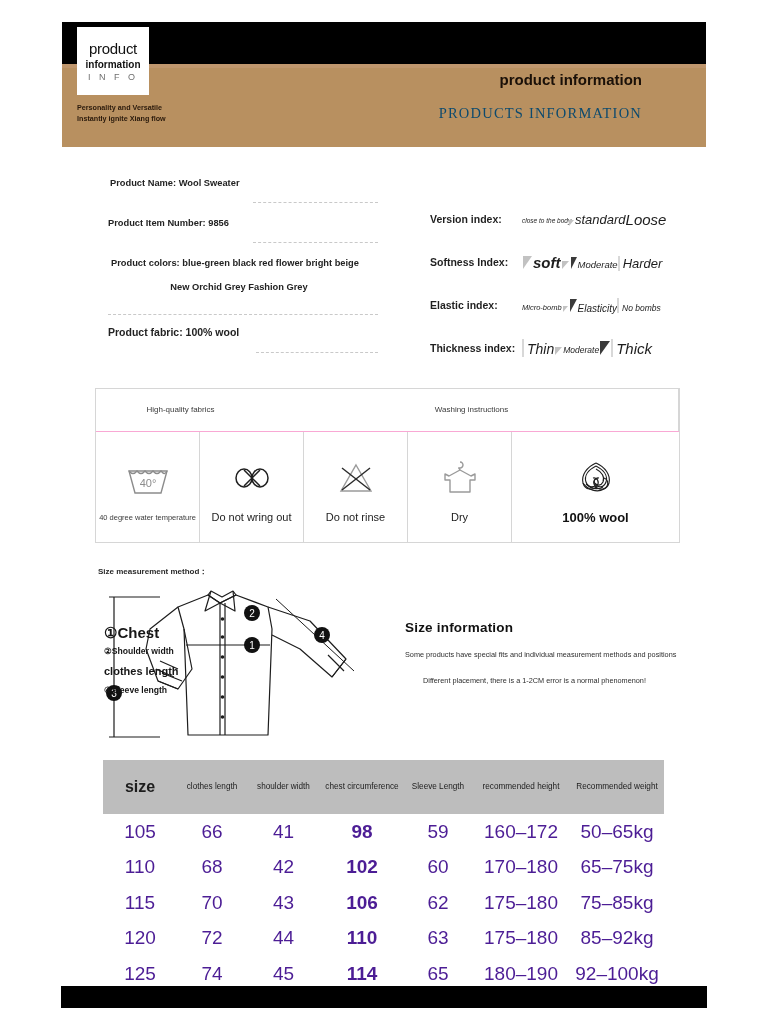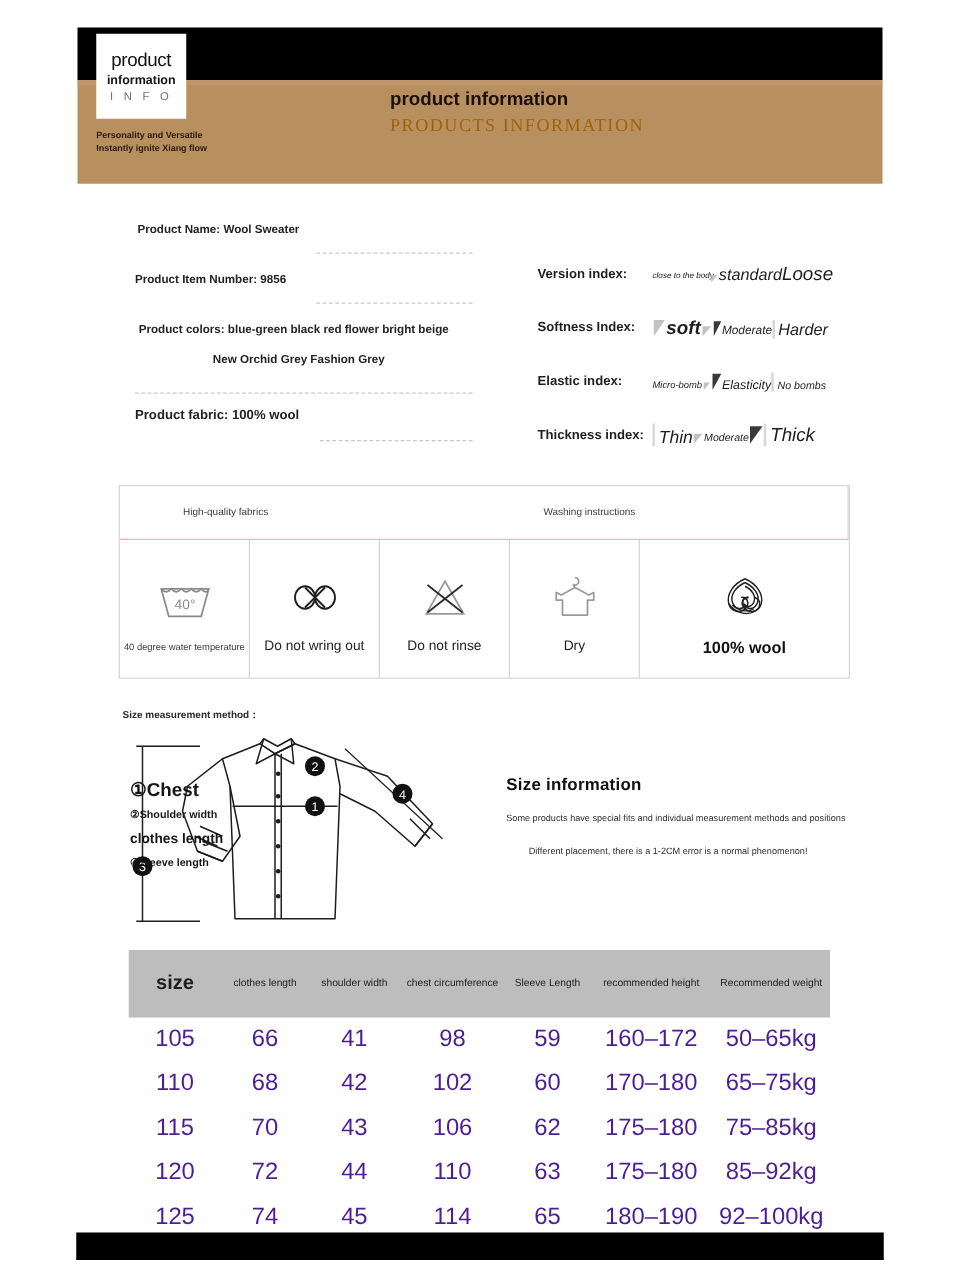--- a/index.html
+++ b/index.html
@@ -19,24 +19,24 @@
   .hdr-tan{position:absolute;left:0;top:42px;width:644px;height:83px;background:#b89060;}
   .hdr-tan:before{content:"";position:absolute;left:0;top:0;width:100%;height:4px;
     background:#c59b78;opacity:.55;}
   .logo-card{position:absolute;left:15px;top:5px;width:72px;height:68px;background:#ffffff;
     display:flex;flex-direction:column;align-items:center;justify-content:center;z-index:4;}
   .logo-l1{font-size:15px;font-weight:normal;letter-spacing:-.3px;line-height:1;color:#111;}
   .logo-l2{font-size:10px;font-weight:bold;line-height:1;margin-top:4px;color:#111;}
   .logo-l3{font-size:9px;letter-spacing:3px;line-height:1;margin-top:3px;color:#6f6f6f;}
   .tagline{position:absolute;left:15px;top:80px;width:120px;z-index:4;color:#2a1a0c;}
   .tagline div{font-size:7.2px;font-weight:bold;line-height:1.55;white-space:nowrap;}
-  .hdr-title{position:absolute;left:250px;top:50px;width:330px;text-align:left;z-index:3;}
+  .hdr-title{position:absolute;left:250px;top:50px;width:330px;text-align:right;z-index:3;}
   .hdr-title .t1{font-size:15px;font-weight:bold;color:#1a1008;line-height:1.1;}
-  .hdr-title .t2{font-size:14.5px;color:#a16207;letter-spacing:1.2px;line-height:1.4;
-    margin-top:2px;font-family:"Liberation Serif", serif;}
+  .hdr-title .t2{font-size:14.5px;color:#0c4a6e;letter-spacing:1.2px;line-height:1.4;
+    margin-top:14px;font-family:"Liberation Serif", serif;}
 
   
   .details{position:absolute;left:108px;top:178px;width:272px;}
   .d-row{position:relative;height:40px;}
   .d-row .txt{font-size:9.3px;font-weight:bold;color:#232323;white-space:nowrap;}
   .d-row .dash{position:absolute;left:0;width:270px;border-bottom:1px dashed #c9c9c9;}
   .d-row.r1 .txt{padding-left:2px;}
   .d-row.r1 .dash{top:24px;left:145px;width:125px;}
   .d-row.r2 .txt{padding-left:0px;}
   .d-row.r2 .dash{top:24px;left:145px;width:125px;}
@@ -97,21 +97,21 @@
   
   .sizetable{position:absolute;left:103px;top:760px;width:561px;}
   .st-head{display:flex;background:#bdbdbd;height:54px;align-items:center;}
   .st-head .c{text-align:center;font-size:8.2px;color:#1d1d1d;line-height:1.4;font-weight:normal;}
   .st-head .c.size{font-size:16px;font-weight:bold;}
   .st-row{display:flex;height:35.5px;align-items:center;}
   .st-row .c{text-align:center;font-size:19px;color:#4c1d95;}
   .col0{width:74px;}
   .col1{width:70px;}
   .col2{width:73px;}
-  .col3{width:84px;}
+  .col3{width:84px;font-weight:bold;}
   .col4{width:68px;}
   .col5{width:98px;}
   .col6{flex:1;}
 
   .footer-bar{position:absolute;left:61px;top:986px;width:646px;height:22px;background:#000000;}
 </style>
 </head>
 <body>
 
 <div class="page">

